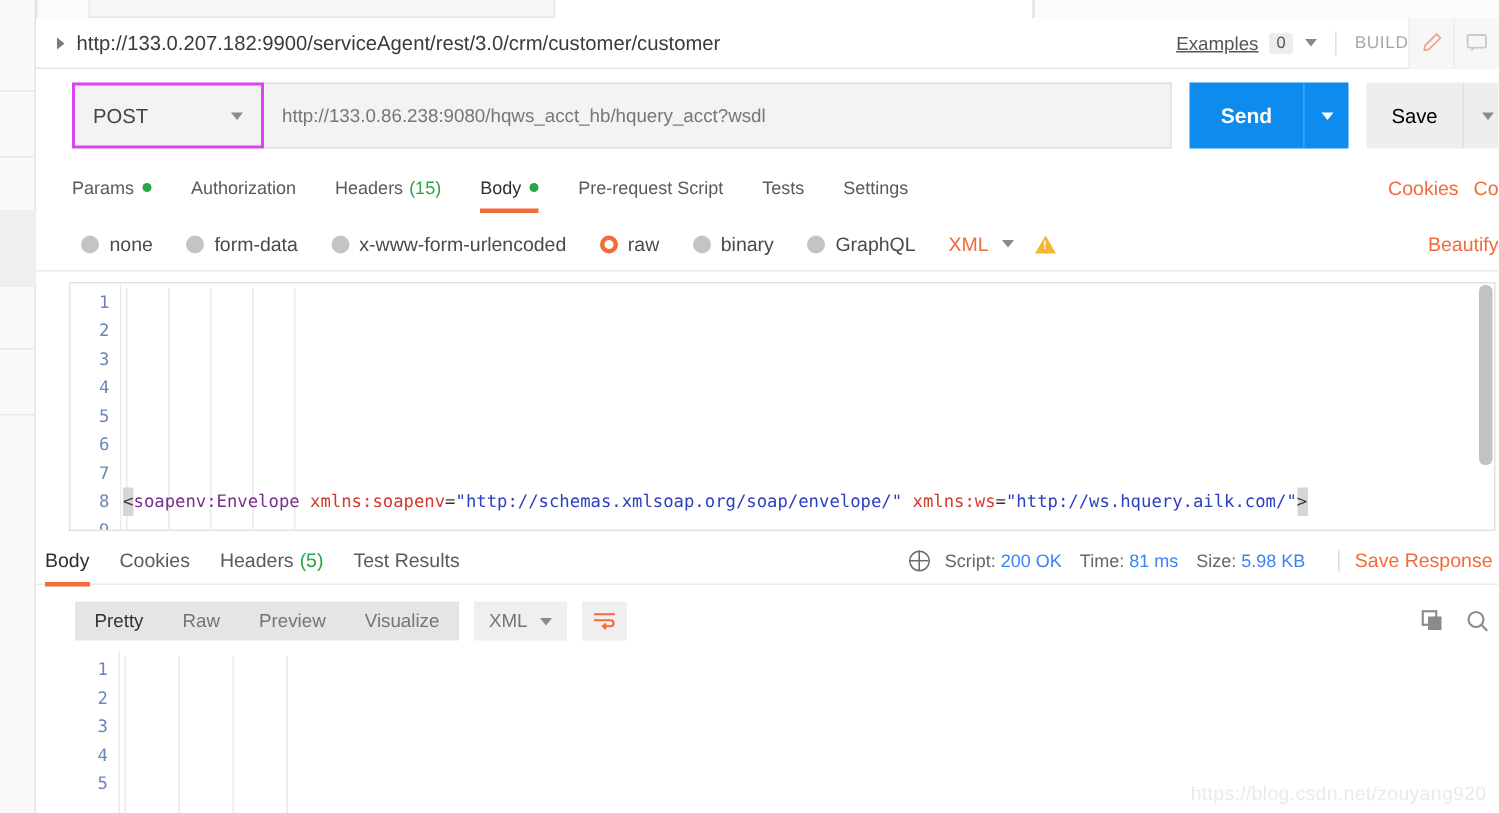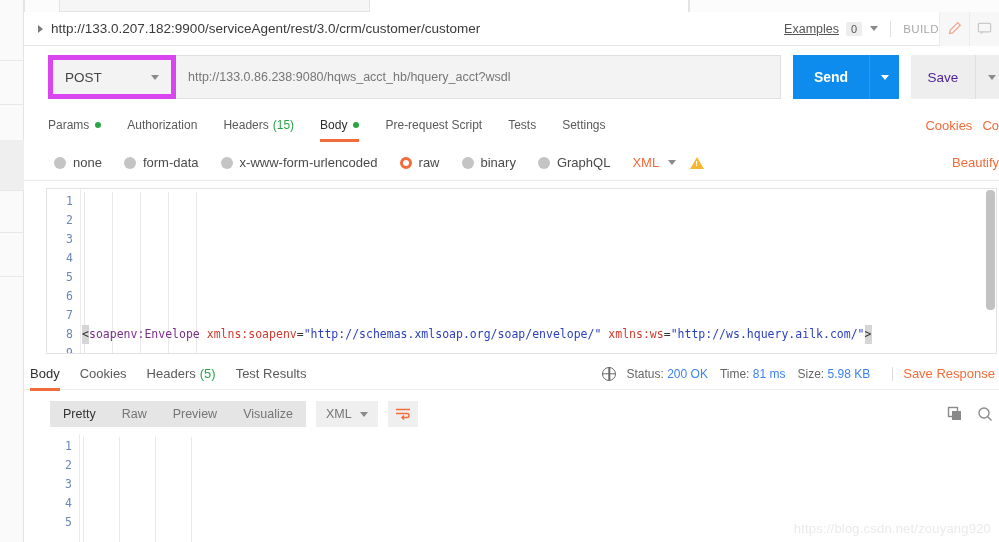--- a/index.html
+++ b/index.html
@@ -64,42 +64,42 @@
     width: 30px; height: 34px; display: flex; align-items: center; justify-content: center;
     background: #f7f7f7; border-left: 1px solid #ececec;
   }
 
   
   .url-row {
     position: absolute; left: 24px; top: 46px; right: 0; height: 62px;
     background: #fff; display: flex; align-items: center; padding: 0 0 0 24px;
   }
   .method-sel {
-    width: 128px; height: 44px; background: #f3f3f3; border: 5px solid #d946ef;
+    width: 128px; height: 44px; background: #f3f3f3; border: 2px solid #d946ef;
     display: flex; align-items: center; justify-content: space-between; padding: 0 12px;
     font-size: 13.5px; color: #444;
   }
   .url-field {
     flex: 1; height: 44px; background: #f3f3f3; border: 1px solid #e0e0e0; border-left: none;
     display: flex; align-items: center; padding: 0 12px;
     font-size: 12.5px; color: #777;
   }
   .send-btn {
     width: 76px; height: 44px; background: #0d8ced; color: #fff;
     display: flex; align-items: center; justify-content: center;
     font-size: 14px; font-weight: bold; margin-left: 12px;
   }
   .send-caret-box {
     width: 30px; height: 44px; background: #0d8ced;
     display: flex; align-items: center; justify-content: center;
     border-left: 1px solid #2a9bf0;
   }
   .caret-white { width: 0; height: 0; border-top: 5px solid #fff; border-left: 4px solid transparent; border-right: 4px solid transparent; }
   .save-btn {
-    min-width: 64px; height: 44px; background: #eeeeee; color: #4c1d95;
+    min-width: 64px; height: 44px; background: #eeeeee; color: #000000;
     display: flex; align-items: center; justify-content: center;
     font-size: 13.5px; margin-left: 12px; padding: 0 12px;
   }
   .save-caret-box {
     width: 24px; height: 44px; background: #eeeeee;
     display: flex; align-items: center; justify-content: center;
     border-left: 1px solid #e0e0e0;
   }
 
   
@@ -403,21 +403,21 @@
     <div class="rtab">
       <span>Headers</span>
       <span class="count-green">(5)</span>
     </div>
     <div class="rtab">
       <span>Test Results</span>
     </div>
     <div class="resp-meta">
       <span class="globe"></span>
       <span class="meta-item">
-        <span>Status:</span>
+        <span>Script:</span>
         <span class="meta-val">200 OK</span>
       </span>
       <span class="meta-item">
         <span>Time:</span>
         <span class="meta-val">81 ms</span>
       </span>
       <span class="meta-item">
         <span>Size:</span>
         <span class="meta-val">5.98 KB</span>
       </span>

